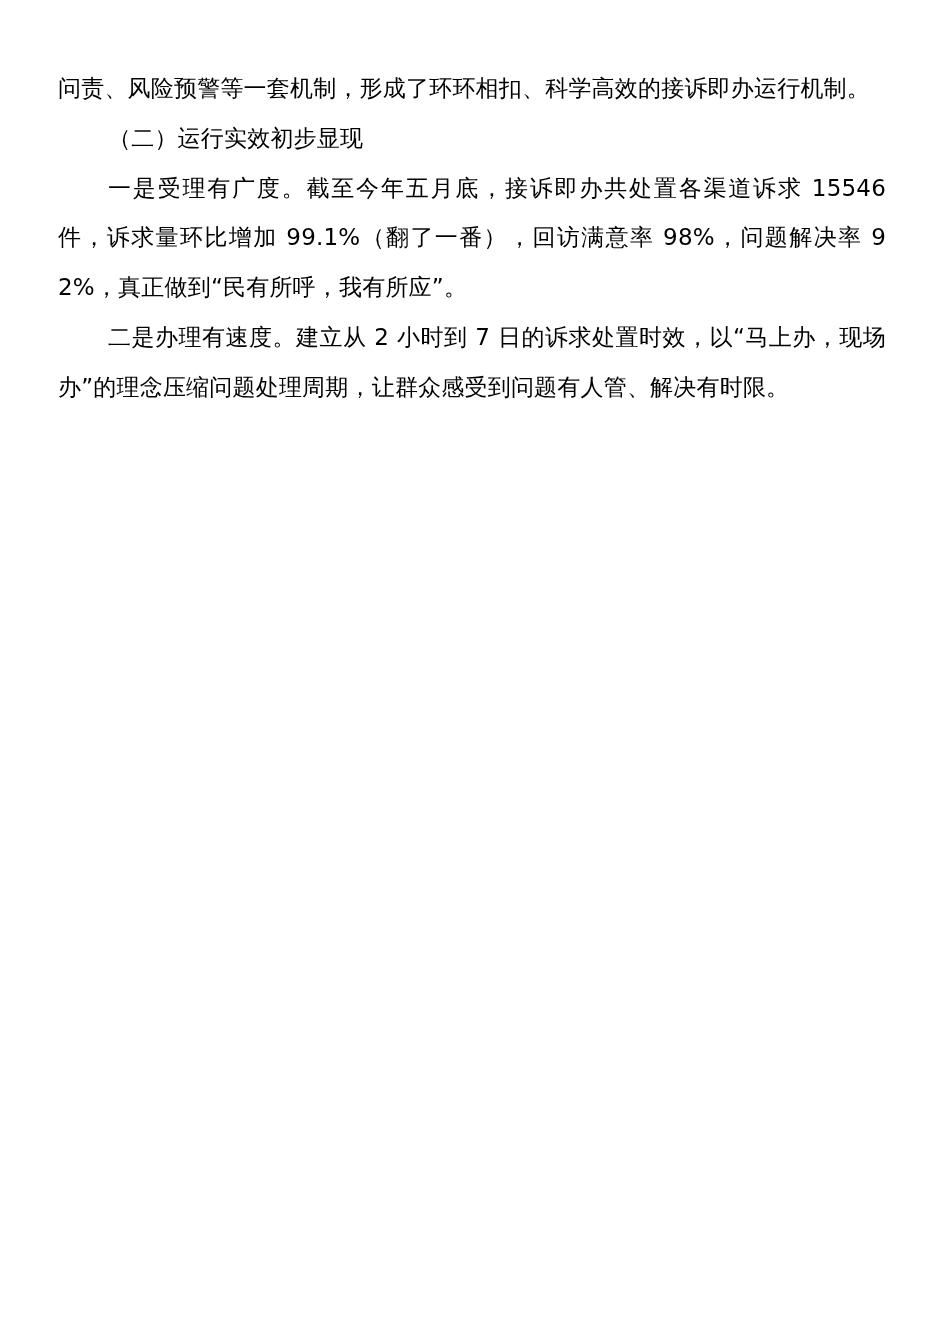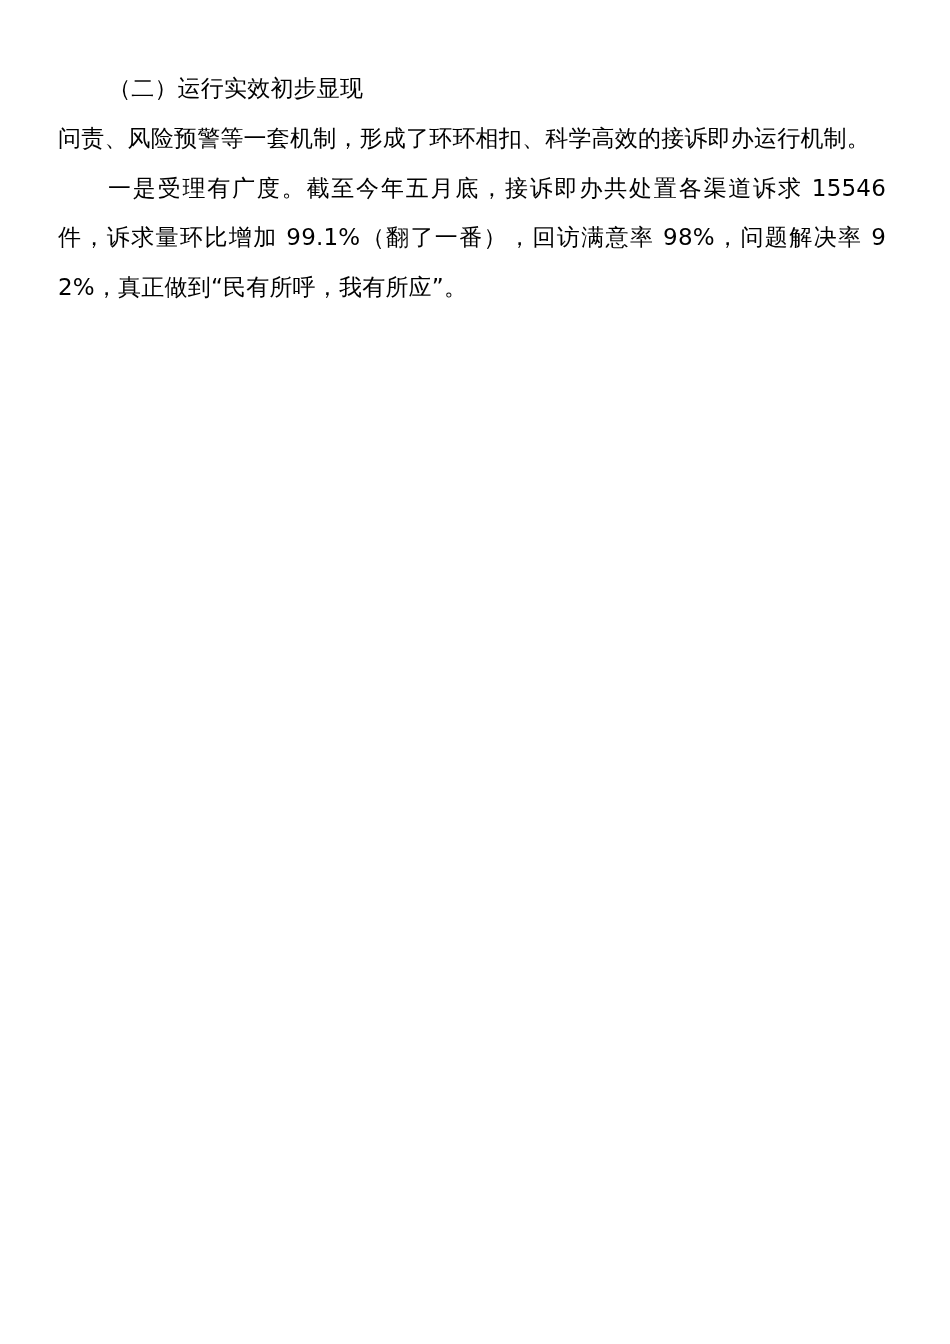--- a/index.html
+++ b/index.html
@@ -30,22 +30,25 @@
     word-break: break-all;
     letter-spacing: 0.2px;
   }
   .indent { text-indent: 50px; }
   .lead { font-weight: normal; }
 </style>
 </head>
 <body>
 
 <div class="page">
-  <p class="para indent">
-    <span>（二）运行实效初步显现</span>
-  </p>
   <p class="para">
     <span>问责、风险预警等一套机制，形成了环环相扣、科学高效的接诉即办运行机制。</span>
   </p>
   <p class="para indent">
+    <span>（二）运行实效初步显现</span>
+  </p>
+  <p class="para indent">
     <span class="lead">一是</span><span>受理有广度。截至今年五月底，接诉即办共处置各渠道诉求 15546 件，诉求量环比增加 99.1%（翻了一番），回访满意率 98%，问题解决率 92%，真正做到“民有所呼，我有所应”。</span>
+  </p>
+  <p class="para indent">
+    <span class="lead">二是</span><span>办理有速度。建立从 2 小时到 7 日的诉求处置时效，以“马上办，现场办”的理念压缩问题处理周期，让群众感受到问题有人管、解决有时限。</span>
   </p>
 </div>
 
 </body></html>

